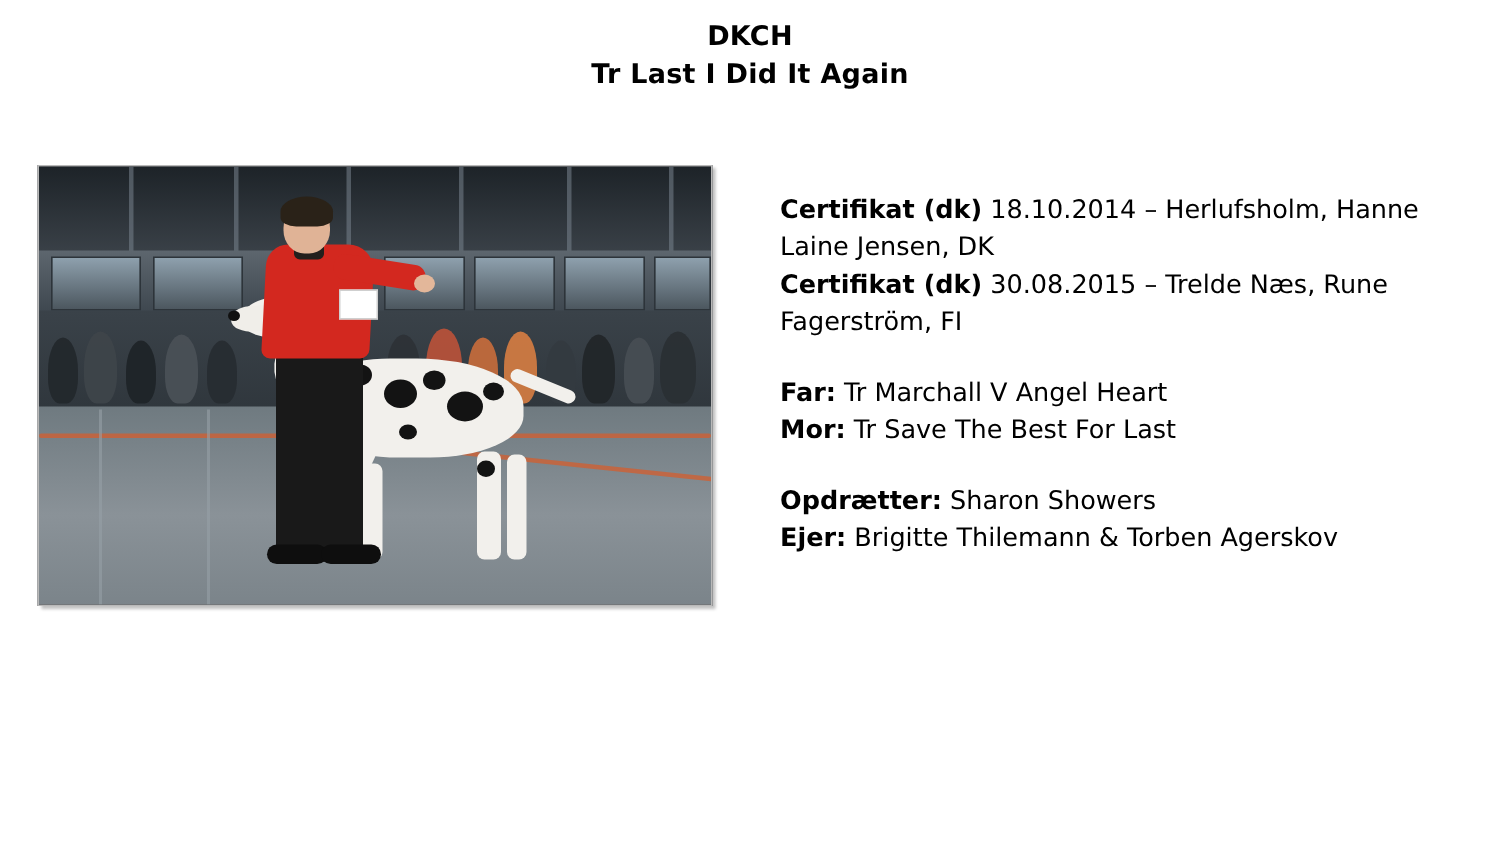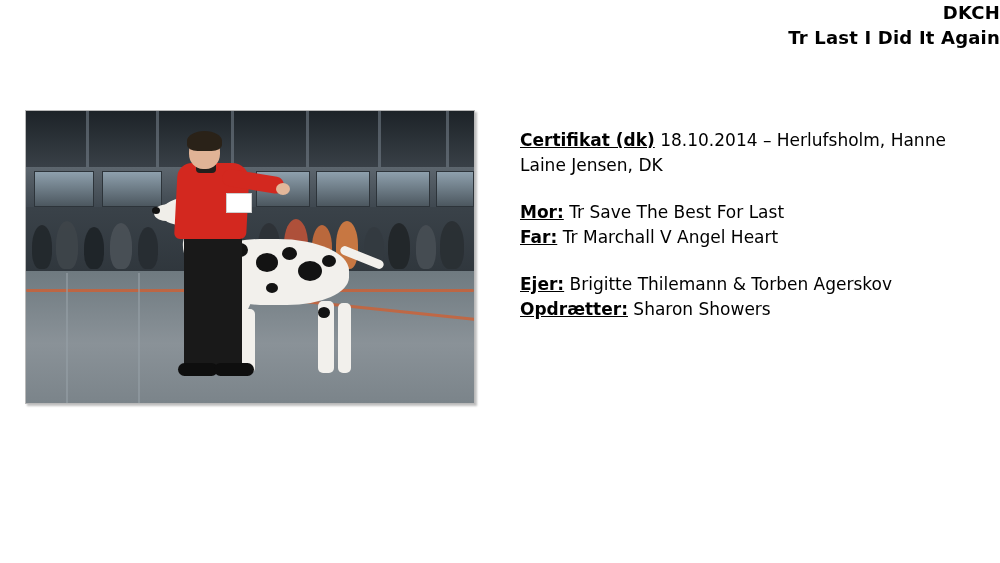--- a/index.html
+++ b/index.html
@@ -16,22 +16,22 @@
     position: relative;
   }
   .page {
     position: relative;
     width: 1000px;
     height: 563px;
   }
 
   
   .header {
-    text-align: right;
-    padding-top: 0px;
+    text-align: center;
+    padding-top: 12px;
   }
   .header .title-line {
     font-weight: bold;
     font-size: 18px;
     line-height: 25px;
     letter-spacing: 0.2px;
   }
 
   
   .body-wrap {
@@ -193,21 +193,20 @@
     line-height: 25px;
   }
   .info p {
     margin: 0;
   }
   .info .spacer {
     height: 22px;
   }
   .lbl {
     font-weight: bold;
-    text-decoration: underline;
   }
 </style>
 </head>
 <body>
 
 <div class="page">
 
   <div class="header">
     <div class="title-line">DKCH</div>
     <div class="title-line">Tr Last I Did It Again</div>
@@ -291,34 +290,37 @@
         <div class="handler-hair"></div>
         <div class="number-tag"></div>
       </div>
     </div>
 
     <div class="info">
 
       <p>
         <span class="lbl">Certifikat (dk)</span><span> 18.10.2014 – Herlufsholm, Hanne Laine Jensen, DK</span>
       </p>
+      <p>
+        <span class="lbl">Certifikat (dk)</span><span> 30.08.2015 – Trelde Næs, Rune Fagerström, FI</span>
+      </p>
 
       <div class="spacer"></div>
 
       <p>
+        <span class="lbl">Far:</span><span> Tr Marchall V Angel Heart</span>
+      </p>
+      <p>
         <span class="lbl">Mor:</span><span> Tr Save The Best For Last</span>
       </p>
-      <p>
-        <span class="lbl">Far:</span><span> Tr Marchall V Angel Heart</span>
-      </p>
 
       <div class="spacer"></div>
 
       <p>
+        <span class="lbl">Opdrætter:</span><span> Sharon Showers</span>
+      </p>
+      <p>
         <span class="lbl">Ejer:</span><span> Brigitte Thilemann &amp; Torben Agerskov</span>
-      </p>
-      <p>
-        <span class="lbl">Opdrætter:</span><span> Sharon Showers</span>
       </p>
 
     </div>
   </div>
 </div>
 
 </body></html>

